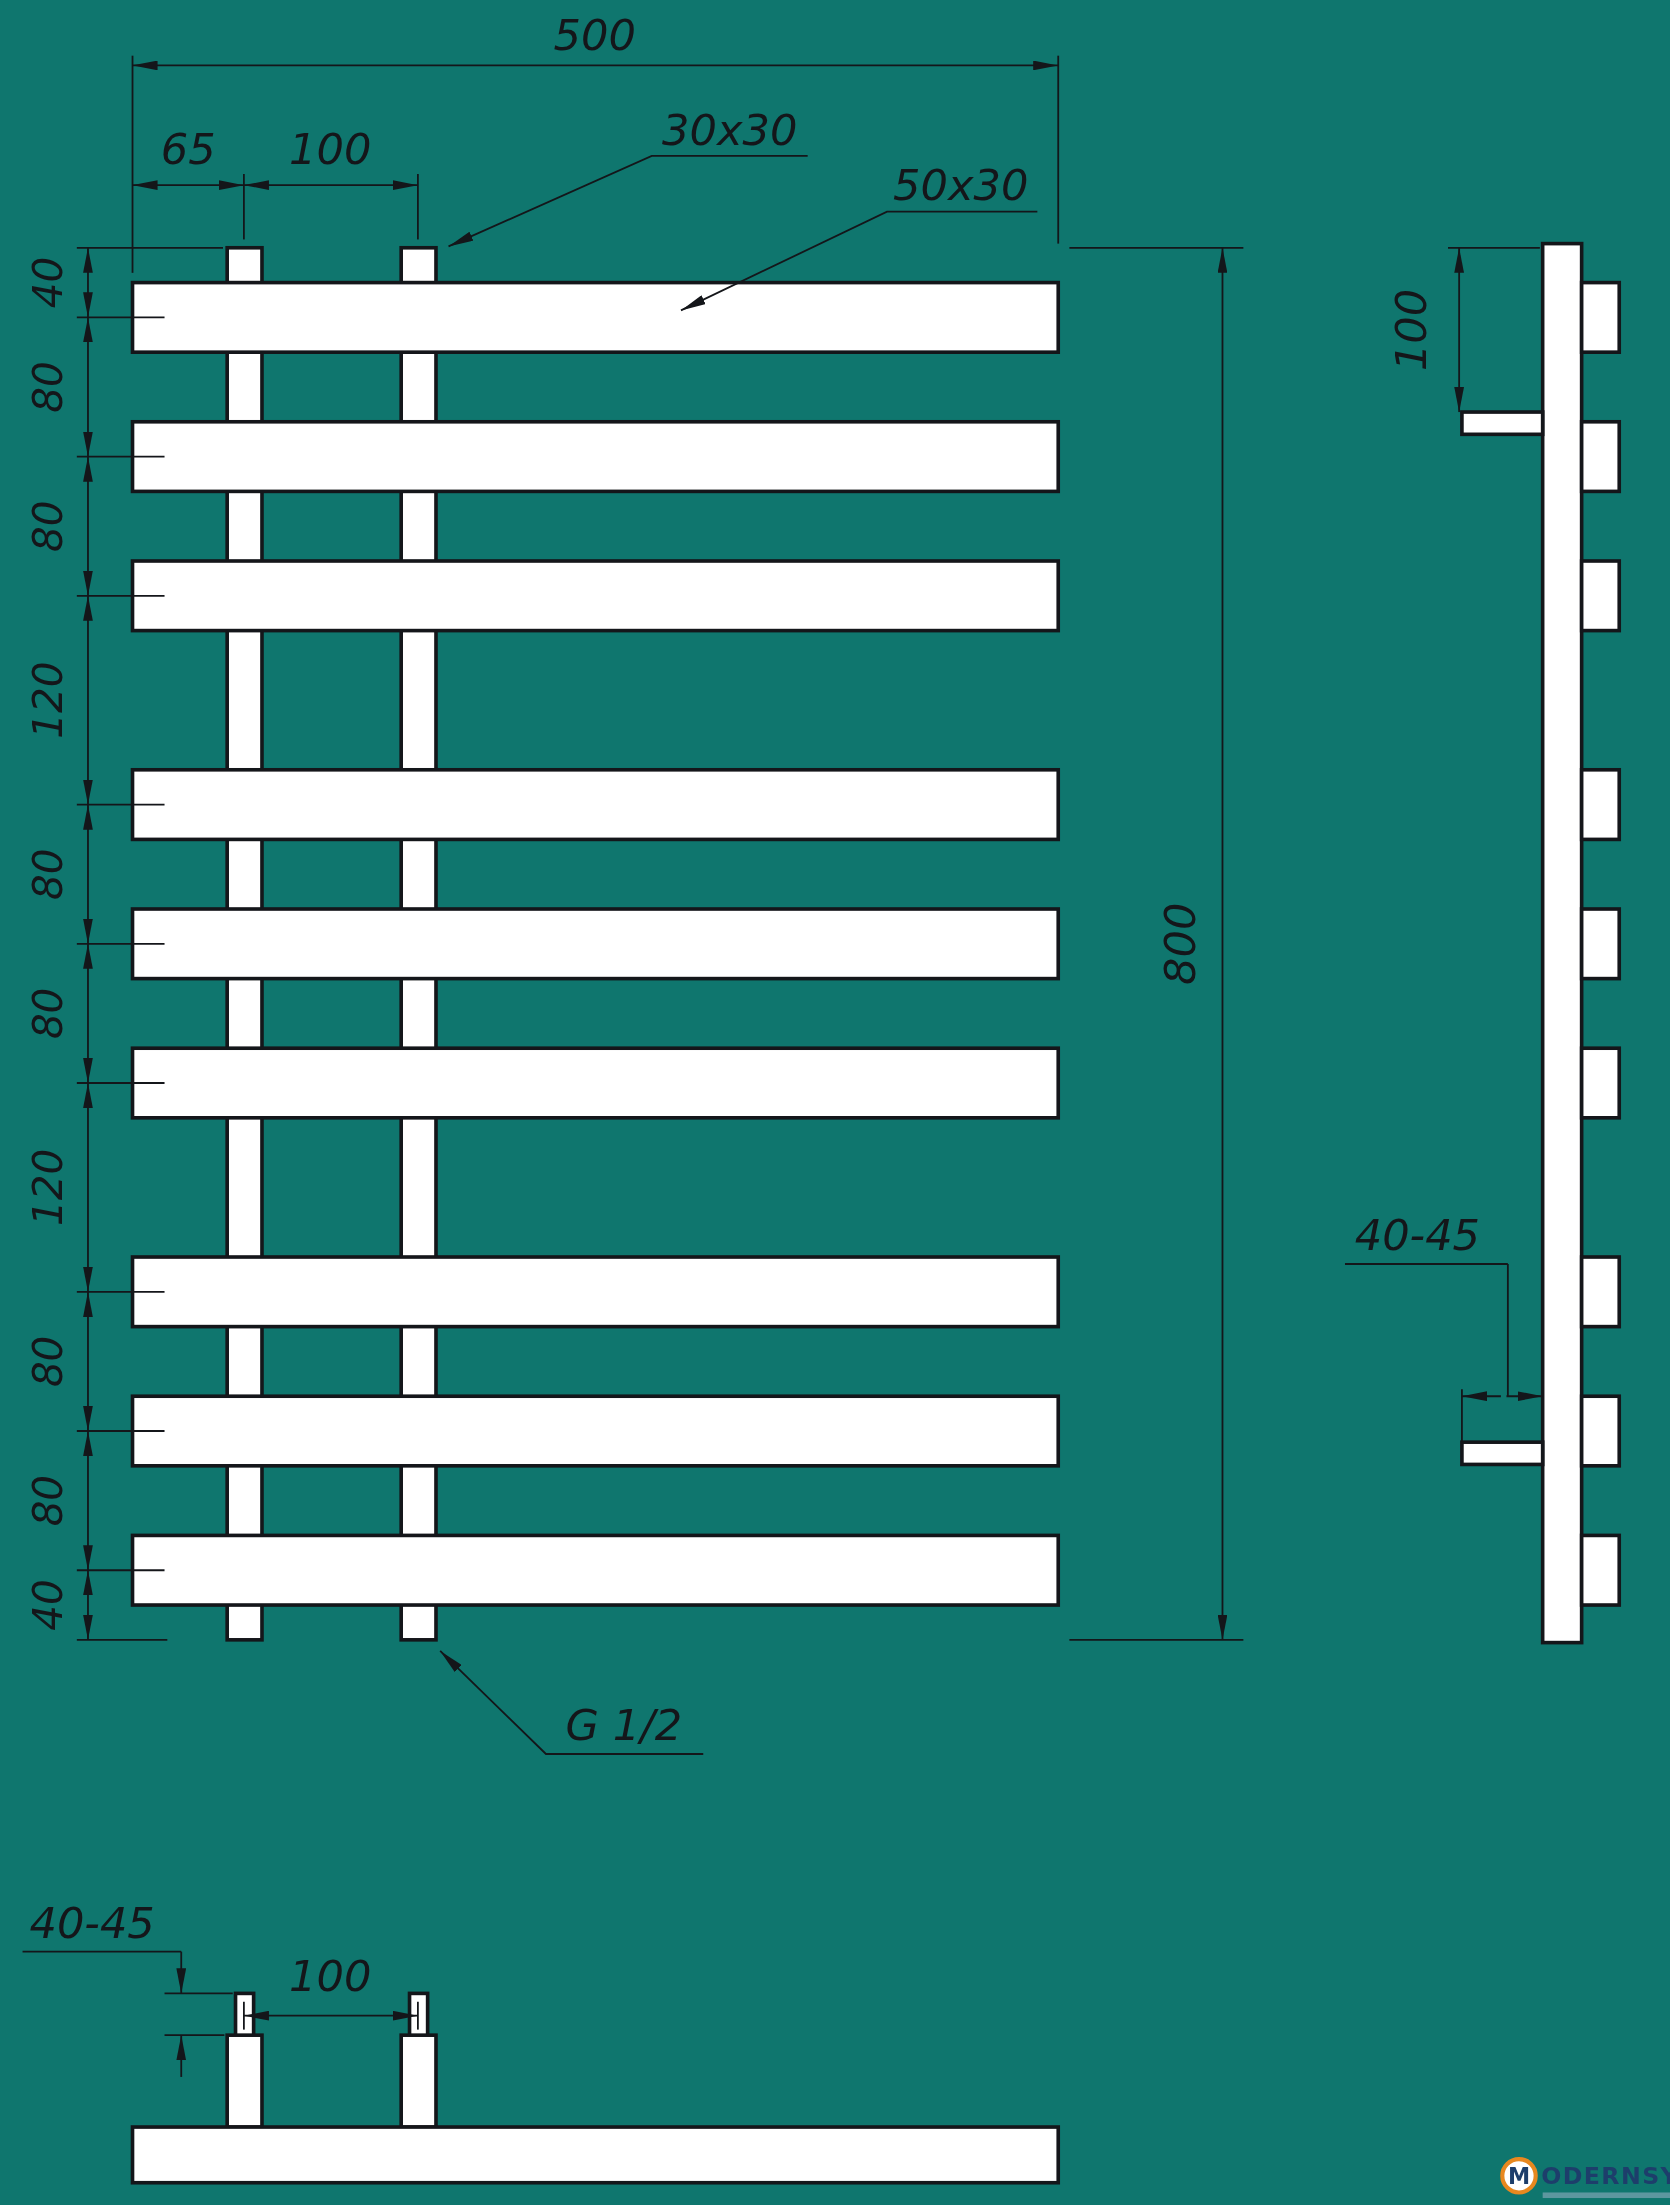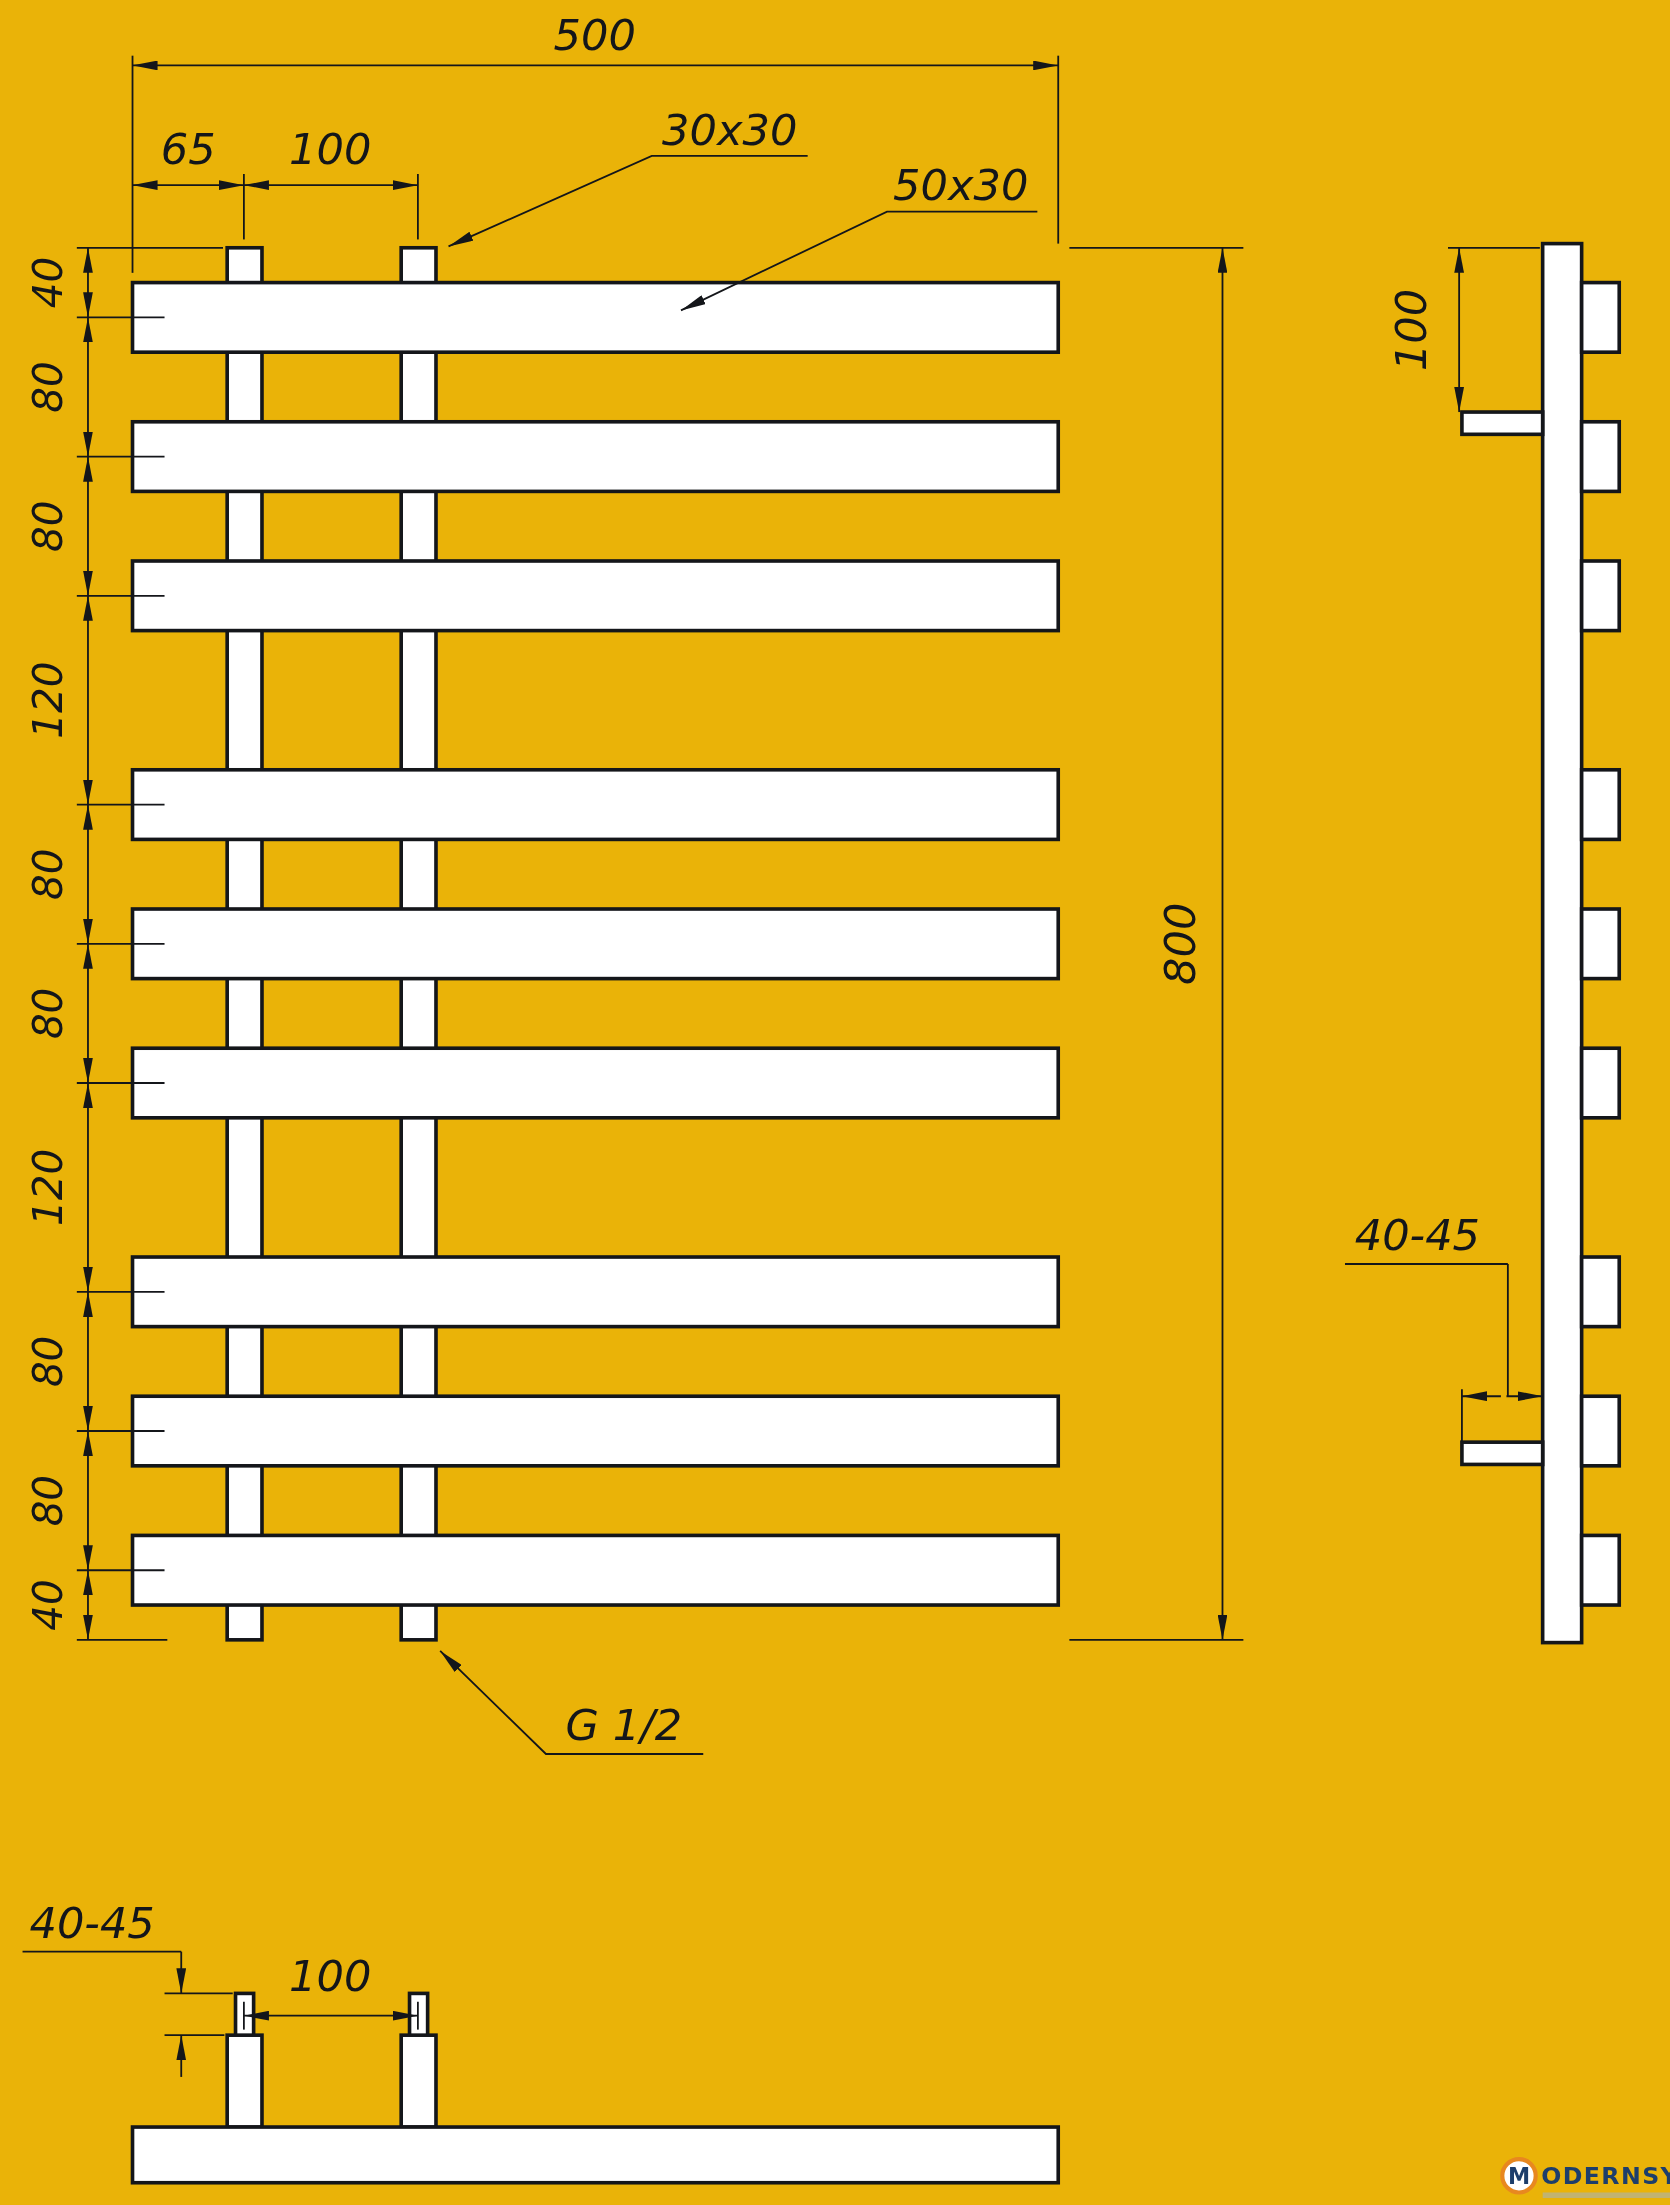--- a/index.html
+++ b/index.html
@@ -1,16 +1,16 @@
 <!DOCTYPE html>
 <html style="font-size:12px"><head>
 <meta charset="utf-8">
 <style>
   html,body{margin:0;padding:0;background:#ffffff;}
-  .page{width:1671px;height:2205px;background:#eab308;overflow:hidden;}
+  .page{width:1671px;height:2205px;background:#0f766e;overflow:hidden;}
   svg{display:block;}
   .outline{fill:#ffffff;stroke:#14161a;stroke-width:2.6;}
   .thin{stroke:#14161a;stroke-width:1.3;fill:none;}
   .dim-text{font-family:"DejaVu Sans",sans-serif;font-style:italic;font-size:31px;fill:#14161a;}
   .dim-text-sm{font-family:"DejaVu Sans",sans-serif;font-style:italic;font-size:29px;fill:#14161a;}
   .logo-m{font-family:"DejaVu Sans",sans-serif;font-weight:bold;font-size:16px;fill:#1d3e6b;}
   .logo-name{font-family:"DejaVu Sans",sans-serif;font-weight:bold;font-size:17px;fill:#1d3e6b;letter-spacing:1px;}
 </style>
 </head>
 <body>

